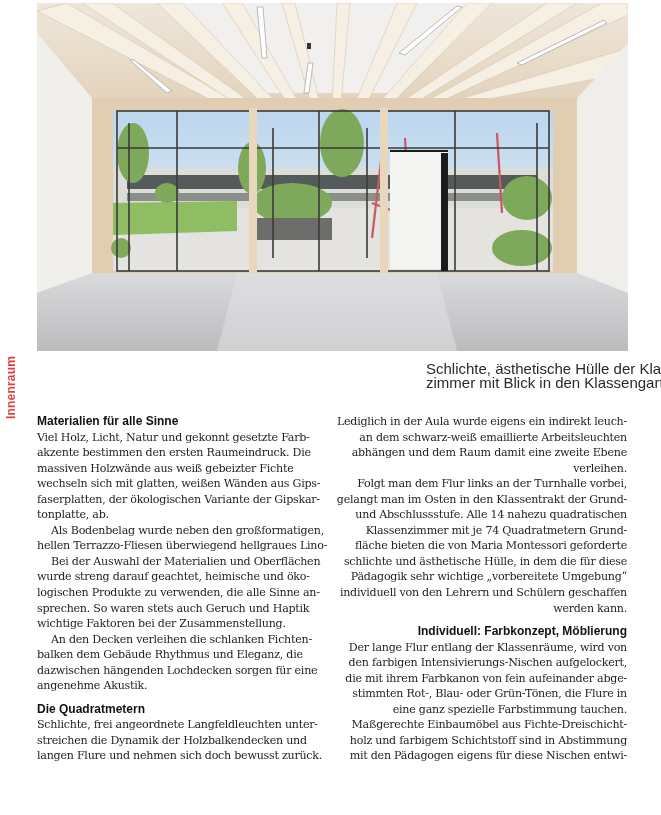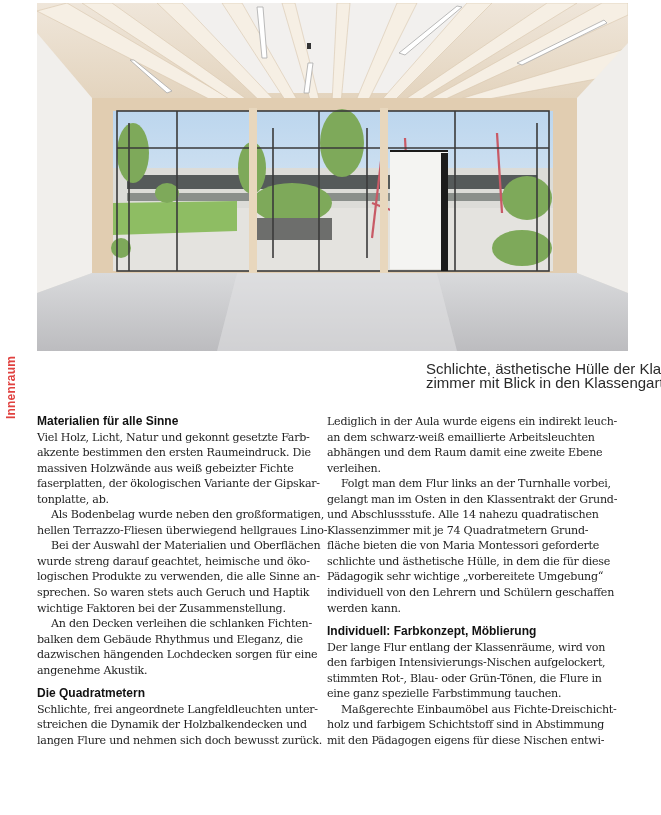--- a/index.html
+++ b/index.html
@@ -6,21 +6,21 @@
   body { width:661px; height:815px; position:relative; overflow:hidden; color:#1e1e1e; }
   .photo { position:absolute; left:37px; top:3px; width:591px; height:348px; overflow:hidden; background:#e9e4dc; }
   .photo svg { display:block; }
   .side-label { position:absolute; left:4px; top:419px; transform-origin:left top; transform:rotate(-90deg);
     font-family:"Liberation Sans", sans-serif; font-size:12px; font-weight:bold; color:#e0413f; letter-spacing:0.2px; white-space:nowrap; }
   .caption { position:absolute; left:426px; top:362px; width:200px; font-family:Liberation Sans, sans-serif;
     font-size:15px; line-height:13.5px; color:#2a2a2a; }
   .caption span { display:block; white-space:nowrap; }
   .col { position:absolute; top:414px; width:292px; font-family:"DejaVu Serif", serif; font-size:11.1px; line-height:15.55px; color:#1e1e1e; letter-spacing:-0.25px; }
   .col.left { left:37px; }
-  .col.right { left:327px; width:300px; }
+  .col.right { left:327px; width:300px;text-align:right; }
   .line { display:block; white-space:nowrap; }
   .line.indent { padding-left:14px; }
   h3 { margin:0; font-family:"Liberation Sans", sans-serif; font-weight:bold; font-size:12px; line-height:15.55px; color:#111; letter-spacing:0; }
   .gap { height:8px; }
   .page-number { position:absolute; left:312px; top:837px; font-family:"Liberation Sans", sans-serif; font-size:12px; color:#a16207; }
 </style>
 </head>
 <body>
 
 <div class="photo">
@@ -130,20 +130,21 @@
   <span>Schlichte, ästhetische Hülle der Klassen-</span>
   <span>zimmer mit Blick in den Klassengarten.</span>
 </div>
 
 <div class="col left">
   <h3>Materialien für alle Sinne</h3>
   <div>
     <span class="line">Viel Holz, Licht, Natur und gekonnt gesetzte Farb-</span>
     <span class="line">akzente bestimmen den ersten Raumeindruck. Die</span>
     <span class="line">massiven Holzwände aus weiß gebeizter Fichte</span>
+    <span class="line">wechseln sich mit glatten, weißen Wänden aus Gips-</span>
     <span class="line">faserplatten, der ökologischen Variante der Gipskar-</span>
     <span class="line">tonplatte, ab.</span>
   </div>
   <div>
     <span class="line indent">Als Bodenbelag wurde neben den großformatigen,</span>
     <span class="line">hellen Terrazzo-Fliesen überwiegend hellgraues Lino-</span>
   </div>
   <div>
     <span class="line indent">Bei der Auswahl der Materialien und Oberflächen</span>
     <span class="line">wurde streng darauf geachtet, heimische und öko-</span>
@@ -182,20 +183,21 @@
     <span class="line">schlichte und ästhetische Hülle, in dem die für diese</span>
     <span class="line">Pädagogik sehr wichtige „vorbereitete Umgebung“</span>
     <span class="line">individuell von den Lehrern und Schülern geschaffen</span>
     <span class="line">werden kann.</span>
   </div>
   <div class="gap"></div>
   <h3>Individuell: Farbkonzept, Möblierung</h3>
   <div>
     <span class="line">Der lange Flur entlang der Klassenräume, wird von</span>
     <span class="line">den farbigen Intensivierungs-Nischen aufgelockert,</span>
+    <span class="line">die mit ihrem Farbkanon von fein aufeinander abge-</span>
     <span class="line">stimmten Rot-, Blau- oder Grün-Tönen, die Flure in</span>
     <span class="line">eine ganz spezielle Farbstimmung tauchen.</span>
   </div>
   <div>
     <span class="line indent">Maßgerechte Einbaumöbel aus Fichte-Dreischicht-</span>
     <span class="line">holz und farbigem Schichtstoff sind in Abstimmung</span>
     <span class="line">mit den Pädagogen eigens für diese Nischen entwi-</span>
   </div>
 </div>
 

